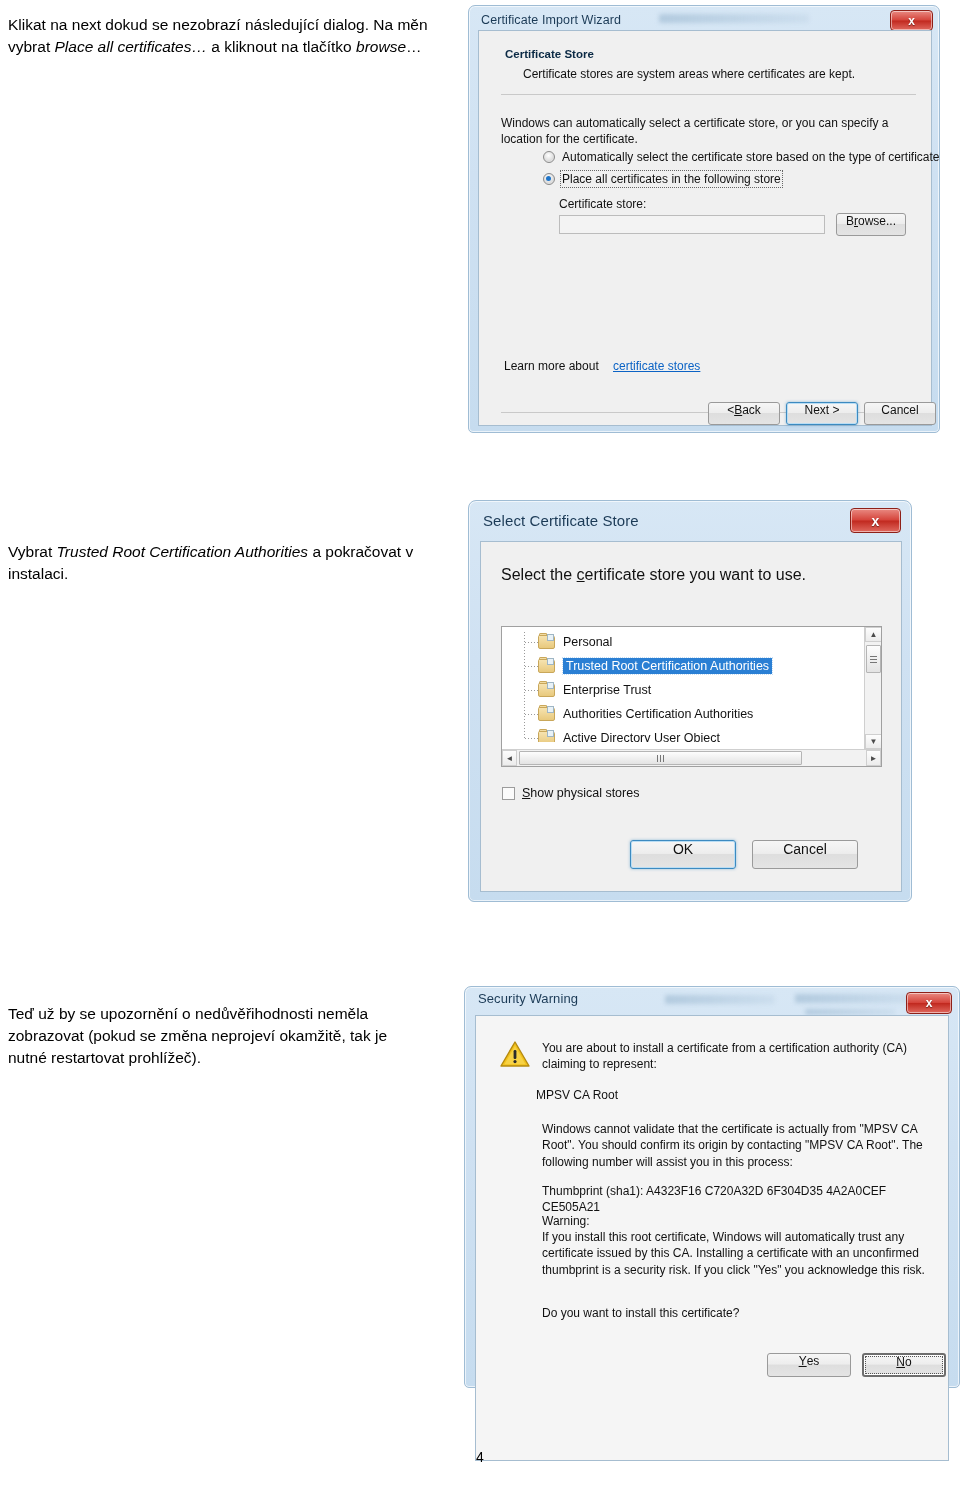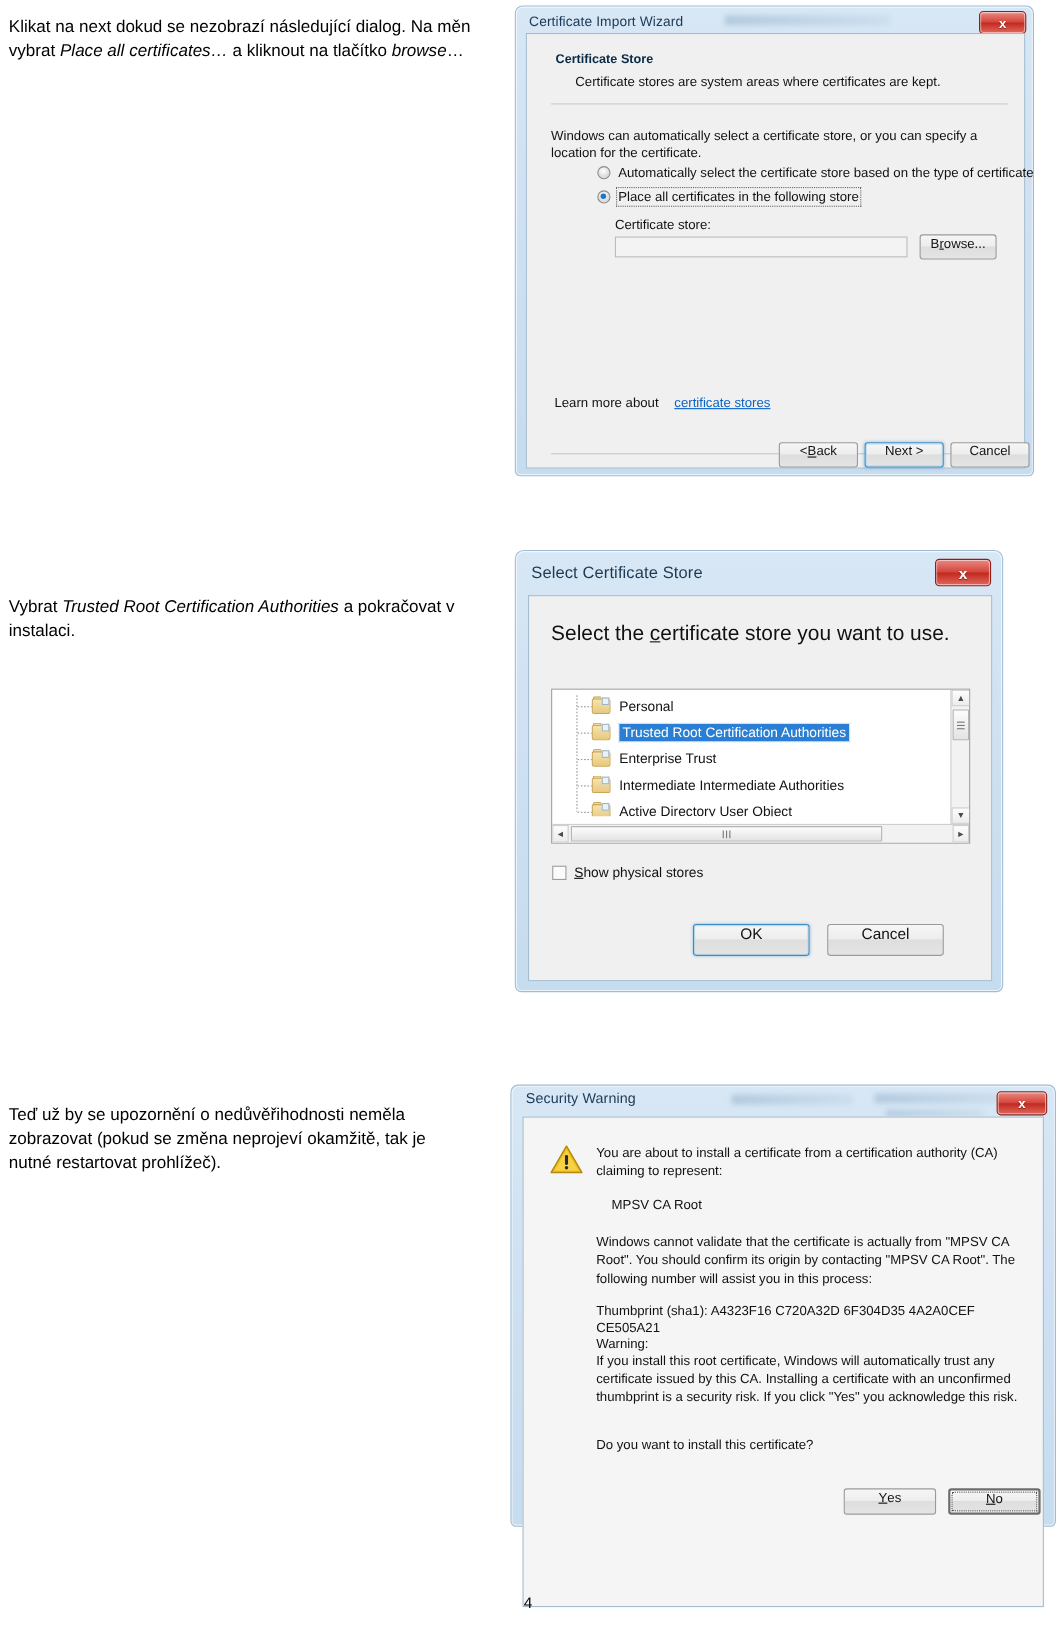--- a/index.html
+++ b/index.html
@@ -233,21 +233,21 @@
   <div class="prose" style="left:8px;top:497px;width:440px;margin-top:44px;">
     Vybrat <i>Trusted Root Certification Authorities</i> a pokračovat v instalaci.
   </div>
 
   <div class="dlg" style="left:468px;top:500px;width:444px;height:402px;border-radius:8px 8px 6px 6px;">
     <div class="dlg-title" style="left:14px;top:11px;font-size:15px;">Select Certificate Store</div>
     <div class="close-btn" style="right:10px;top:7px;width:49px;height:23px;font-size:14px;">x</div>
 
     <div class="dlg-body" style="left:11px;top:40px;width:422px;height:351px;">
 
-      <div class="txt" style="left:20px;top:22px;font-size:19px;">Select the <u>c</u>ertificate store you want to use.</div>
+      <div class="txt" style="left:20px;top:22px;font-size:16px;">Select the <u>c</u>ertificate store you want to use.</div>
 
       <div class="listbox" style="left:20px;top:84px;width:381px;height:141px;">
 
         <div class="tree" style="height:112px;overflow:hidden;">
           <div class="dotline" style="top:2px;height:106px;"></div>
 
           <div class="tree-row">
             <span class="dotstub"></span>
             <span class="folder">
               <span class="tab"></span>
@@ -277,21 +277,21 @@
             <span class="tree-label">Enterprise Trust</span>
           </div>
 
           <div class="tree-row">
             <span class="dotstub"></span>
             <span class="folder">
               <span class="tab"></span>
                 <span class="back"></span>
                 <span class="sheet"></span>
             </span>
-            <span class="tree-label">Intermediate Intermediate Authorities</span>
+            <span class="tree-label">Authorities Certification Authorities</span>
           </div>
 
           <div class="tree-row">
             <span class="dotstub"></span>
             <span class="folder">
               <span class="tab"></span>
                 <span class="back"></span>
                 <span class="sheet"></span>
             </span>
             <span class="tree-label">Active Directory User Object</span>
@@ -350,21 +350,21 @@
         <svg viewBox="0 0 30 28" width="30" height="28" aria-hidden="true">
           <polygon points="15,2 29,26 1,26" fill="#f2c21c" stroke="#b58a10" stroke-width="1.4" stroke-linejoin="round"></polygon>
           <polygon points="15,6 25.5,24.2 4.5,24.2" fill="#fbe06a" opacity=".55"></polygon>
           <rect x="13.6" y="10" width="2.8" height="9" rx="1.2" fill="#2b2b2b"></rect>
           <circle cx="15" cy="21.6" r="1.6" fill="#2b2b2b"></circle>
         </svg>
       </div>
 
       <div class="w3" style="left:66px;top:24px;width:390px;">You are about to install a certificate from a certification authority (CA) claiming to represent:</div>
 
-      <div class="w3" style="left:80px;top:71px;">MPSV CA Root</div>
+      <div class="w3" style="left:60px;top:71px;">MPSV CA Root</div>
 
       <div class="w3" style="left:66px;top:105px;width:390px;">Windows cannot validate that the certificate is actually from "MPSV CA Root". You should confirm its origin by contacting "MPSV CA Root". The following number will assist you in this process:</div>
 
       <div class="w3" style="left:66px;top:167px;width:400px;">Thumbprint (sha1): A4323F16 C720A32D 6F304D35 4A2A0CEF CE505A21</div>
 
       <div class="w3" style="left:66px;top:197px;">Warning:</div>
 
       <div class="w3" style="left:66px;top:213px;width:392px;">If you install this root certificate, Windows will automatically trust any certificate issued by this CA. Installing a certificate with an unconfirmed thumbprint is a security risk. If you click "Yes" you acknowledge this risk.</div>
 
       <div class="w3" style="left:66px;top:289px;">Do you want to install this certificate?</div>

